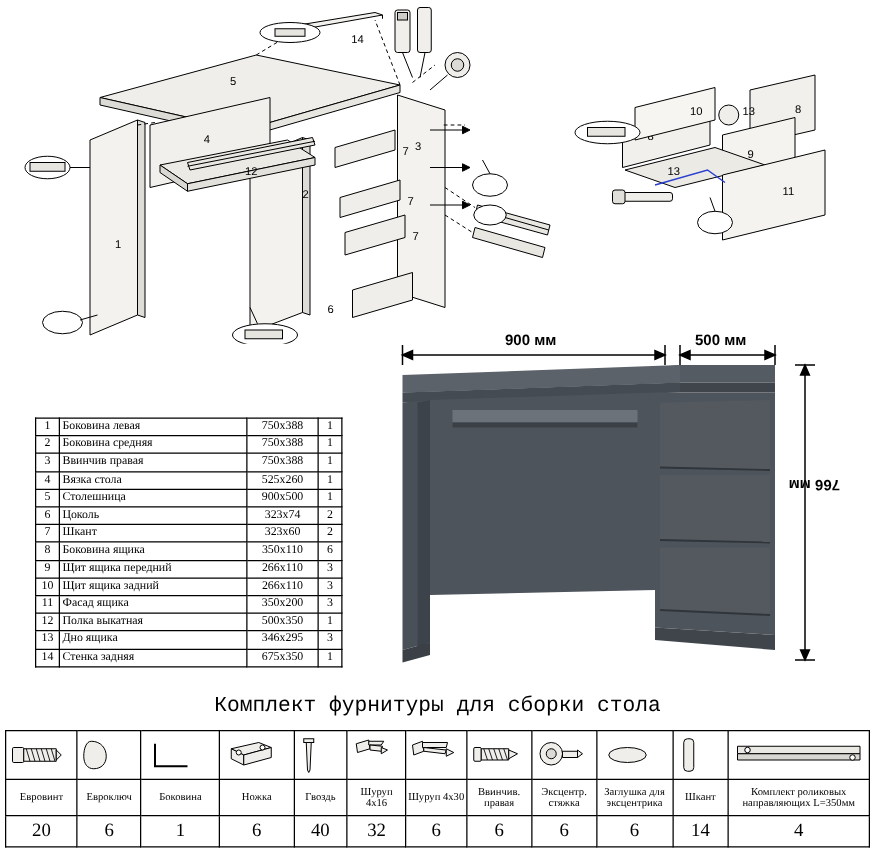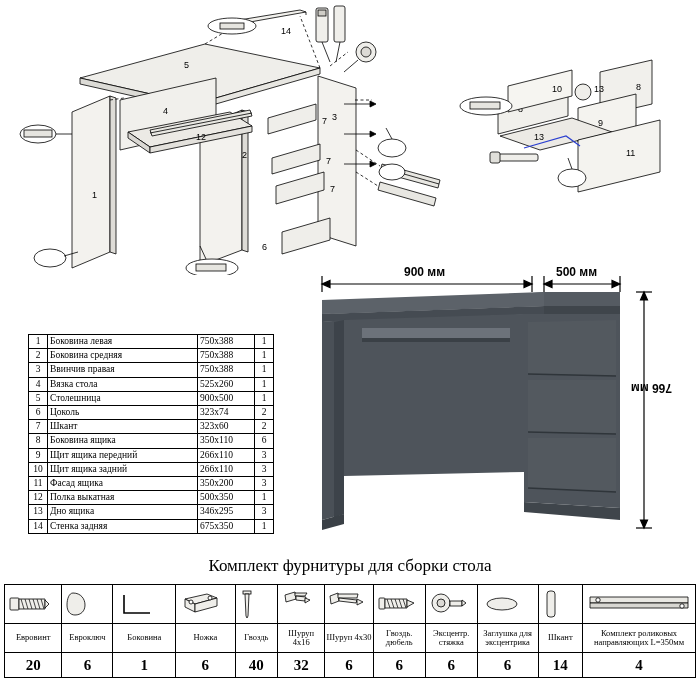--- a/index.html
+++ b/index.html
@@ -16,37 +16,37 @@
   .parts-table{
     position:absolute;left:28px;top:334px;width:246px;
     border-collapse:collapse;font-size:9.5px;
     font-family:"Liberation Serif", serif;
   }
   .parts-table td{
     border:1px solid #000;padding:0 2px;height:13.2px;line-height:13.2px;
   }
   .parts-table td.num{width:14px;text-align:center;}
   .parts-table td.nm{}
-  .parts-table td.dim{width:52px;text-align:left;}
+  .parts-table td.dim{width:52px;text-align:center;}
   .parts-table td.qty{width:14px;text-align:center;}
   
   .desk-wrap{position:absolute;left:300px;top:262px;width:390px;height:290px;}
   
   .hw-title{
     position:absolute;left:0;top:556px;width:700px;text-align:center;
-    font-size:17px;font-family:Liberation Serif, serif;
+    font-size:17px;font-family:Liberation Mono, monospace;
   }
   .hw-table{
     position:absolute;left:4px;top:584px;width:692px;
     border-collapse:collapse;
   }
   .hw-table td{border:1px solid #000;text-align:center;vertical-align:middle;}
   .hw-icon{height:36px;}
   .hw-label{height:26px;font-size:8.5px;line-height:9.5px;padding:1px;}
-  .hw-count{height:22px;font-size:15px;font-weight:bold;}
+  .hw-count{height:22px;font-size:15px;font-weight:normal;}
   .lbl{font-size:9px;font-family:"Liberation Sans", sans-serif;}
   .dimtxt{font-size:12px;font-weight:bold;font-family:"Liberation Sans", sans-serif;}
   .vert{writing-mode:vertical-rl;}
 </style>
 </head>
 <body>
 
 <div class="exploded">
 <svg width="700" height="275" viewBox="0 0 700 275" xmlns="http://www.w3.org/2000/svg">
   <g fill="none" stroke="#000" stroke-width="0.8">
@@ -466,21 +466,21 @@
     </td>
   </tr>
   <tr>
     <td class="hw-label">Евровинт</td>
     <td class="hw-label">Евроключ</td>
     <td class="hw-label">Боковина</td>
     <td class="hw-label">Ножка</td>
     <td class="hw-label">Гвоздь</td>
     <td class="hw-label">Шуруп 4х16</td>
     <td class="hw-label">Шуруп 4х30</td>
-    <td class="hw-label">Гвоздь. дюбель</td>
+    <td class="hw-label">Ввинчив. правая</td>
     <td class="hw-label">Эксцентр. стяжка</td>
     <td class="hw-label">Заглушка для эксцентрика</td>
     <td class="hw-label">Шкант</td>
     <td class="hw-label">Комплект роликовых направляющих L=350мм</td>
   </tr>
   <tr>
     <td class="hw-count">20</td>
     <td class="hw-count">6</td>
     <td class="hw-count">1</td>
     <td class="hw-count">6</td>

